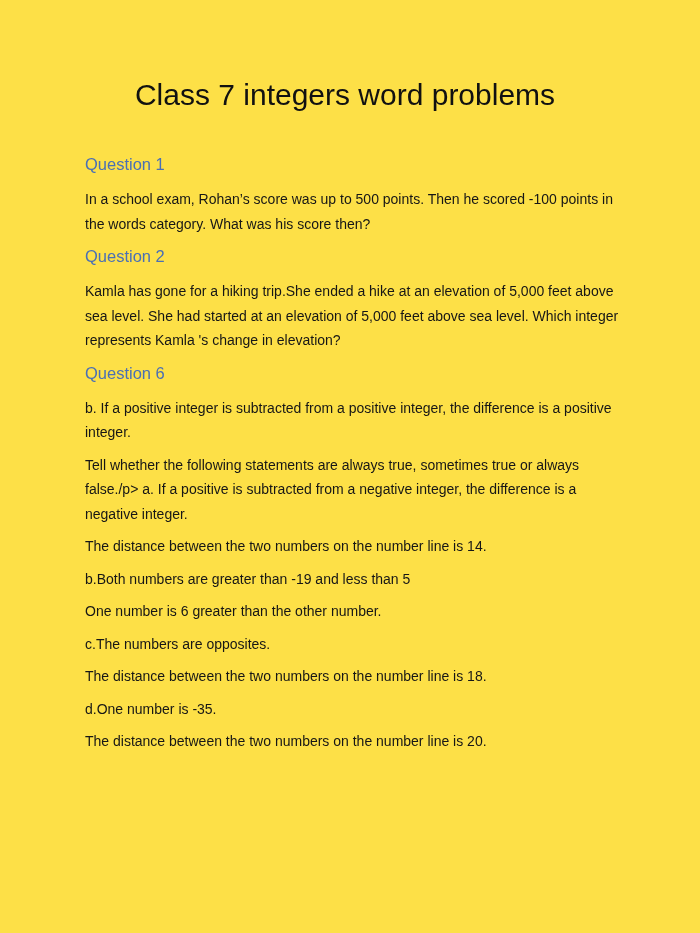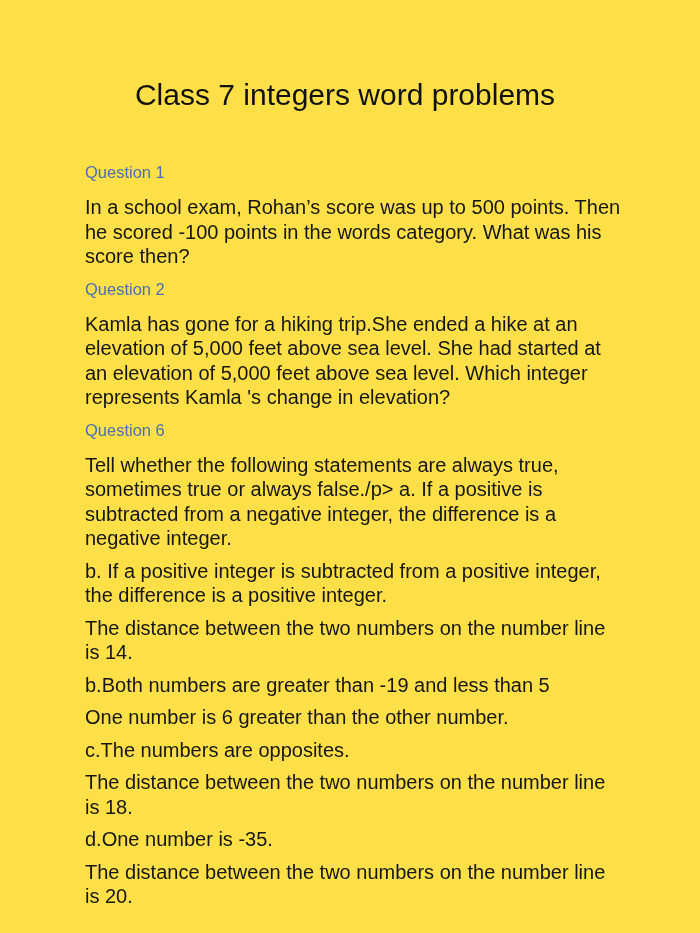--- a/index.html
+++ b/index.html
@@ -27,32 +27,32 @@
       width: 690px;
       text-align: center;
       font-size: 30px;
       font-weight: normal;
       color: #111111;
       margin: 0;
       letter-spacing: 0px;
     }
     .content {
       position: absolute;
-      top: 160px;
+      top: 152px;
       left: 85px;
       width: 540px;
     }
     .heading {
       color: #4a6fb5;
       font-size: 16.5px;
       margin: 0 0 11px 0;
       line-height: 24px;
     }
     .para {
-      font-size: 20px;
+      font-size: 14px;
       line-height: 24.5px;
       margin: 0 0 8px 0;
       color: #161616;
     }
   </style>
 </head>
 <body>
 
 <div class="page">
   <h1 class="title">Class 7 integers word problems</h1>
@@ -63,22 +63,22 @@
       <p class="para">In a school exam, Rohan’s score was up to 500 points. Then he scored -100 points in the words category. What was his score then?</p>
     </section>
 
     <section>
       <div class="heading">Question 2</div>
       <p class="para">Kamla has gone for a hiking trip.She ended a hike at an elevation of 5,000 feet above sea level. She had started at an elevation of 5,000 feet above sea level. Which integer represents Kamla 's change in elevation?</p>
     </section>
 
     <section>
       <div class="heading">Question 6</div>
+      <p class="para">b. If a positive integer is subtracted from a positive integer, the difference is a positive integer.</p>
       <p class="para">Tell whether the following statements are always true, sometimes true or always false./p&gt; a. If a positive is subtracted from a negative integer, the difference is a negative integer.</p>
-      <p class="para">b. If a positive integer is subtracted from a positive integer, the difference is a positive integer.</p>
     </section>
 
     <section>
       <p class="para">The distance between the two numbers on the number line is 14.</p>
       <p class="para">b.Both numbers are greater than -19 and less than 5</p>
       <p class="para">One number is 6 greater than the other number.</p>
       <p class="para">c.The numbers are opposites.</p>
       <p class="para">The distance between the two numbers on the number line is 18.</p>
       <p class="para">d.One number is -35.</p>
       <p class="para">The distance between the two numbers on the number line is 20.</p>

